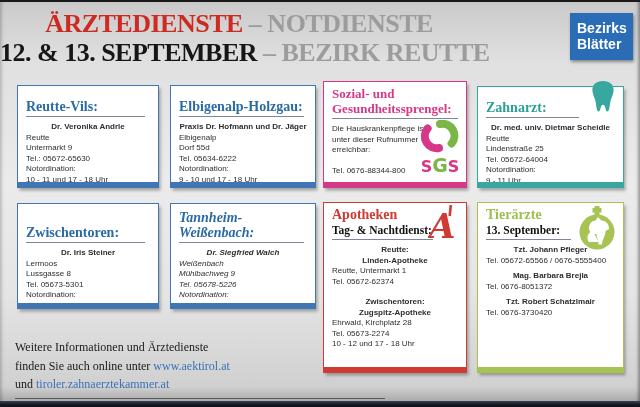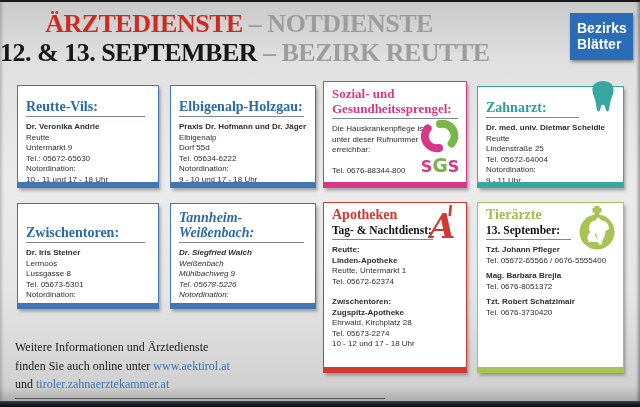--- a/index.html
+++ b/index.html
@@ -30,21 +30,21 @@
   .c-red {--acc:#cf3a33;--ttl:#cf3a33;}
   .c-lime{--acc:#a6c353;--ttl:#9fbe4e;}
   .t-area{display:flex;flex-direction:column;justify-content:flex-end;}
   .card-title{font-family:"Liberation Serif",serif;font-weight:bold;font-size:14px;
     line-height:15px;color:var(--ttl);white-space:nowrap;}
   .card-title.wrap{white-space:normal;}
   .sub{font-family:"Liberation Serif",serif;font-weight:bold;font-size:11.5px;line-height:13px;
     color:#111;margin-top:2px;}
   .rule{height:1px;background:#7d8798;margin-top:2px;}
   .body{font-size:8px;line-height:10.5px;color:#2d2d2d;margin-top:5px;white-space:nowrap;}
-  .name{font-weight:bold;}
+  .name{font-weight:bold;text-align:center;}
   .gap{height:10px;} .gap2{height:5px;}
 
   
   .tooth{position:absolute;top:-9px;right:5px;width:30px;height:37px;}
   .apologo{position:absolute;top:2px;right:6px;width:32px;height:38px;}
   .vetlogo{position:absolute;top:3px;right:5px;width:42px;height:46px;}
   .sgslogo{position:absolute;right:5px;top:38px;width:42px;height:56px;}
 
   
   .footer{position:absolute;left:15px;top:338px;width:372px;

